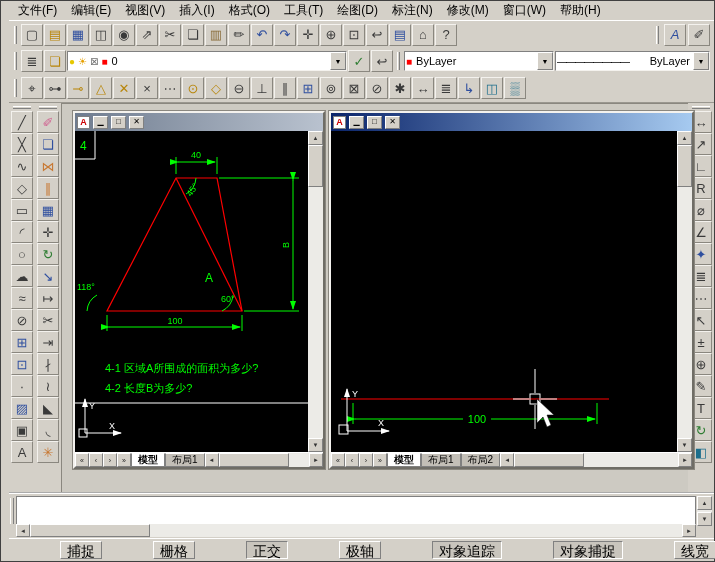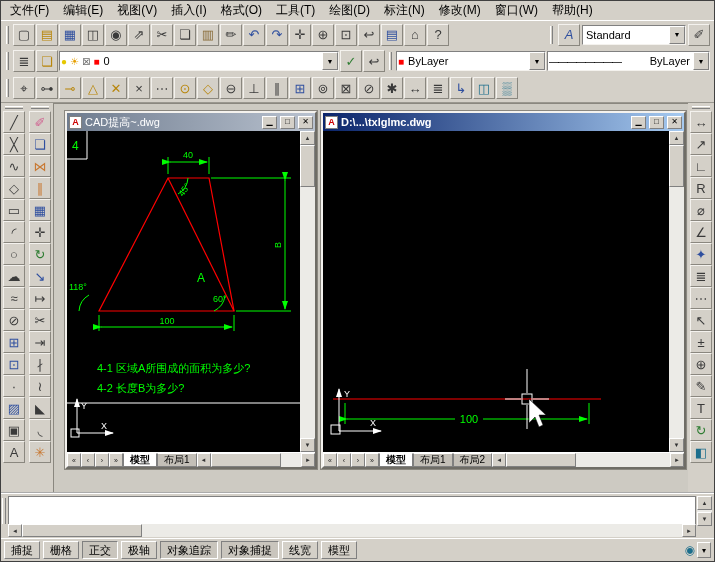--- a/index.html
+++ b/index.html
@@ -1,19 +1,19 @@
 <!DOCTYPE html>
 <html><head>
 <meta charset="utf-8">
 <style>
   *{box-sizing:border-box;margin:0;padding:0;}
   html,body{width:715px;height:562px;overflow:hidden;}
   .app{position:relative;width:715px;height:562px;background:#d4d0c8;border:1px solid #404040;
        font-family:"Liberation Sans","DejaVu Sans",sans-serif;font-size:12px;color:#000;
-       display:flex;flex-direction:column;}
+       display:flex;flex-direction:column;padding-left:8px;}
   
   .menubar{height:20px;display:flex;align-items:center;padding-left:2px;border-bottom:1px solid #fff;}
   .menu-item{padding:2px 7px;cursor:default;white-space:nowrap;}
   
   .toolbar{display:flex;align-items:center;padding:1px 2px;gap:1px;}
   .tb1{height:27px;} .tb2{height:26px;} .tb3{height:29px;border-bottom:1px solid #9a978f;}
   .grip{width:3px;height:18px;border-left:1px solid #fff;border-right:1px solid #808080;margin:0 3px;flex:none;}
   .tbtn{width:22px;height:22px;flex:none;display:flex;align-items:center;justify-content:center;
         background:#d4d0c8;border:1px solid;border-color:#f4f2ee #8a877f #8a877f #f4f2ee;
         font-size:13px;line-height:1;padding:0;cursor:default;}
@@ -68,22 +68,22 @@
   .cmd-grip{position:absolute;left:1px;top:4px;bottom:14px;width:4px;border-left:1px solid #fff;border-right:1px solid #808080;}
   .cmd-history{position:absolute;left:7px;top:2px;right:18px;height:30px;background:#fff;
                border:1px solid #808080;font-family:"DejaVu Sans Mono","Liberation Mono",monospace;
                font-size:12px;line-height:14px;padding:0 3px;overflow:hidden;white-space:pre;}
   .cmd-vscroll{position:absolute;right:2px;top:2px;width:15px;height:30px;display:flex;flex-direction:column;background:#ecebe7;}
   .cmd-hscroll{position:absolute;left:7px;right:18px;bottom:1px;height:13px;display:flex;background:#ecebe7;}
   
   .statusbar{height:23px;display:flex;align-items:center;gap:3px;padding:0 3px;border-top:1px solid #fff;}
   .coords{width:168px;height:18px;border:1px solid;border-color:#808080 #fff #fff #808080;
           font-size:11px;padding:2px 4px;white-space:nowrap;overflow:hidden;}
-  .sbtn{height:18px;padding:1px 6px;font-size:11px;background:#d4d0c8;border:1px solid;
-        border-color:#fff #808080 #808080 #fff;white-space:nowrap;}
+  .sbtn{height:18px;padding:1px 6px;font-size:14px;background:#d4d0c8;border:1px solid;
+        border-color:#fff #808080 #808080 #fff;white-space:nowrap;margin-left:48px;}
   .sbtn.pressed{border-color:#808080 #fff #fff #808080;background:#c9c5bd;}
   .status-spacer{flex:1;height:18px;}
   .tray{display:flex;align-items:center;gap:2px;}
   .tray-icon{color:#1c6e8c;font-size:12px;}
   .tray-btn{width:14px;height:16px;background:#d4d0c8;border:1px solid;border-color:#fff #808080 #808080 #fff;
             font-size:8px;display:flex;align-items:center;justify-content:center;padding:0;}
   svg text{font-family:"Liberation Sans","DejaVu Sans",sans-serif;}
 </style>
 </head>
 <body>
@@ -183,24 +183,20 @@
 
         <button class="tbtn">
           <span class="glyph" style="color: rgb(58, 58, 58);">?</span>
         </button>
       </div>
     <div class="style-group">
       <div class="grip"></div>
       <button class="tbtn">
         <span class="glyph" style="font-style:italic;color:#2f4f9f;">A</span>
       </button>
-      <div class="combo" style="width:104px;">
-        <span class="val">Standard</span>
-        <span class="drop">▼</span>
-      </div>
       <button class="tbtn">
         <span class="glyph">✐</span>
       </button>
     </div>
   </div>
 
   <div class="toolbar tb2">
     <div class="grip"></div>
     <div class="tb-list">
 
@@ -481,21 +477,20 @@
             </button>
           </div>
       </div>
     </div>
 
     <div class="mdi">
 
       <div class="cwin" style="left:12px;top:8px;width:252px;height:358px;">
         <div class="titlebar inactive">
           <span class="dwgicon">A</span>
-          <span class="title-text">CAD提高~.dwg</span>
           <button class="winbtn">▁</button>
           <button class="winbtn">□</button>
           <button class="winbtn">✕</button>
         </div>
         <div class="canvas-row">
           <svg class="canvas" width="233" height="321">
             <defs>
               <marker id="ga1" markerWidth="9" markerHeight="6" refX="8" refY="3" orient="auto">
                   <path d="M0,0L9,3L0,6z" fill="#00ff00"></path>
                 </marker>
@@ -578,21 +573,20 @@
             <div class="sb-thumb-h"></div>
             <div class="sb-fill"></div>
             <button class="sb-arrow-h">►</button>
           </div>
         </div>
       </div>
 
       <div class="cwin" style="left:268px;top:8px;width:365px;height:358px;">
         <div class="titlebar active">
           <span class="dwgicon">A</span>
-          <span class="title-text">D:\...\txlglmc.dwg</span>
           <button class="winbtn">▁</button>
           <button class="winbtn">□</button>
           <button class="winbtn">✕</button>
         </div>
         <div class="canvas-row">
           <svg class="canvas" width="346" height="321">
             <defs>
               <marker id="ga2" markerWidth="9" markerHeight="6" refX="8" refY="3" orient="auto">
                   <path d="M0,0L9,3L0,6z" fill="#00ff00"></path>
                 </marker>

